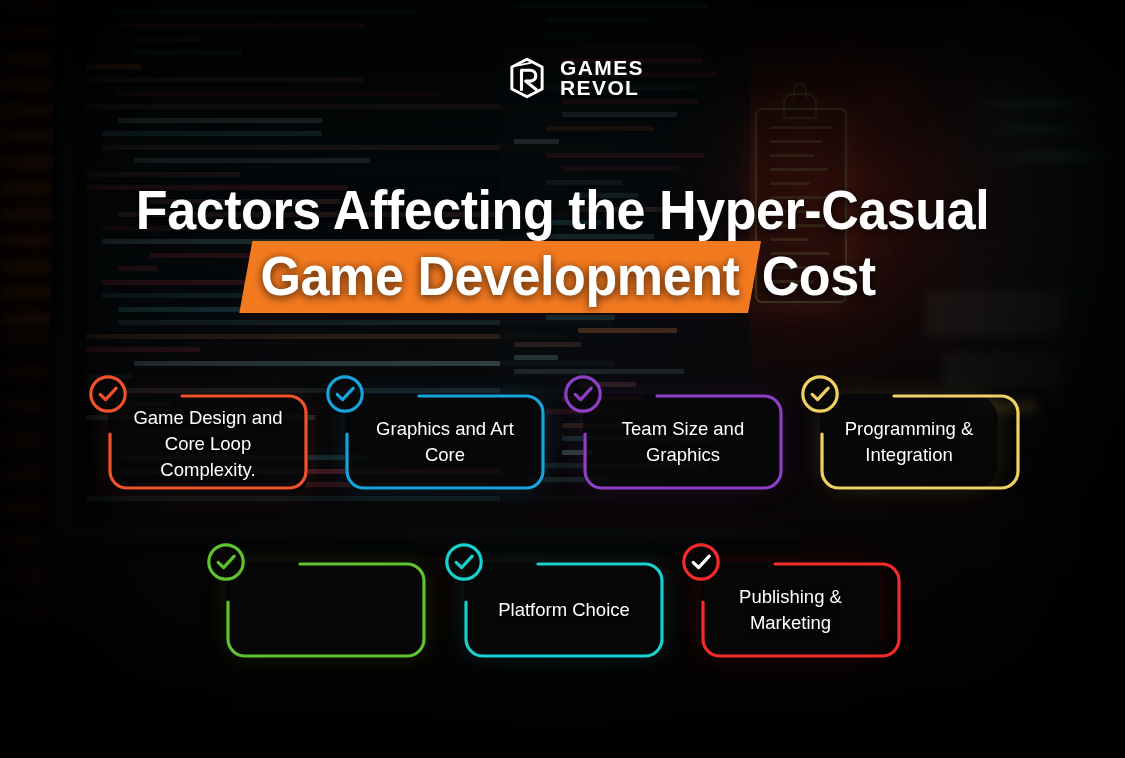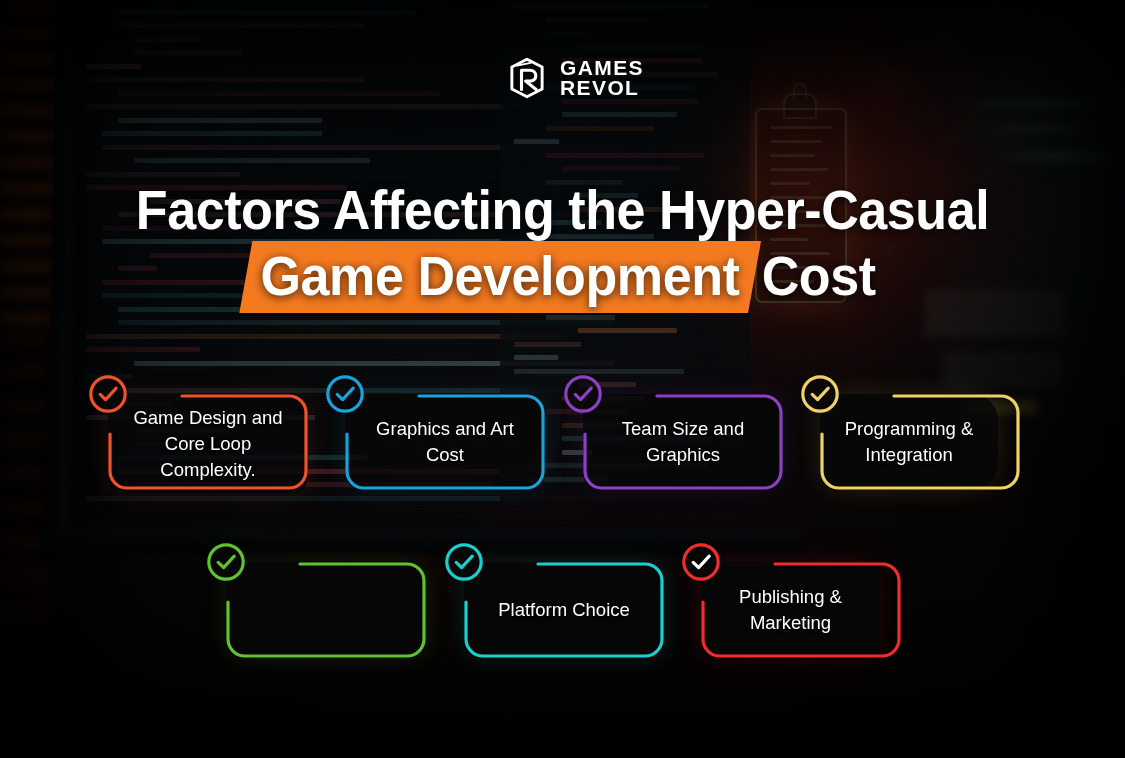--- a/index.html
+++ b/index.html
@@ -338,21 +338,21 @@
         <div class="card-label">Game Design and Core Loop Complexity.</div>
       </div>
       <svg class="check" viewBox="0 0 40 40" style="left: 88px; top: 374px;">
         <circle cx="20" cy="20" r="17.2" fill="rgba(8,8,9,.72)" stroke="#F0522A" stroke-width="3.2"></circle>
         <path d="M12.2 20.4 L17.6 25.6 L28.2 14.2" fill="none" stroke="#F0522A" stroke-width="3.2" stroke-linecap="round" stroke-linejoin="round"></path>
       </svg>
       <div class="card" style="left: 345px; top: 394px; width: 200px; height: 96px; box-shadow: rgba(23, 163, 220, 0.133) 0px 0px 24px;">
         <svg class="card-border" viewBox="0 0 200 96" width="200" height="96">
           <path d="M 74 2 H 181 A 17 17 0 0 1 198 19 V 77 A 17 17 0 0 1 181 94 H 19 A 17 17 0 0 1 2 77 V 40" fill="none" stroke="#17A3DC" stroke-width="3.2" stroke-linecap="round"></path>
         </svg>
-        <div class="card-label">Graphics and Art Cost</div>
+        <div class="card-label">Graphics and Art Core</div>
       </div>
       <svg class="check" viewBox="0 0 40 40" style="left: 325px; top: 374px;">
         <circle cx="20" cy="20" r="17.2" fill="rgba(8,8,9,.72)" stroke="#17A3DC" stroke-width="3.2"></circle>
         <path d="M12.2 20.4 L17.6 25.6 L28.2 14.2" fill="none" stroke="#17A3DC" stroke-width="3.2" stroke-linecap="round" stroke-linejoin="round"></path>
       </svg>
       <div class="card" style="left: 583px; top: 394px; width: 200px; height: 96px; box-shadow: rgba(142, 63, 198, 0.133) 0px 0px 24px;">
         <svg class="card-border" viewBox="0 0 200 96" width="200" height="96">
           <path d="M 74 2 H 181 A 17 17 0 0 1 198 19 V 77 A 17 17 0 0 1 181 94 H 19 A 17 17 0 0 1 2 77 V 40" fill="none" stroke="#8E3FC6" stroke-width="3.2" stroke-linecap="round"></path>
         </svg>
         <div class="card-label">Team Size and Graphics</div>

